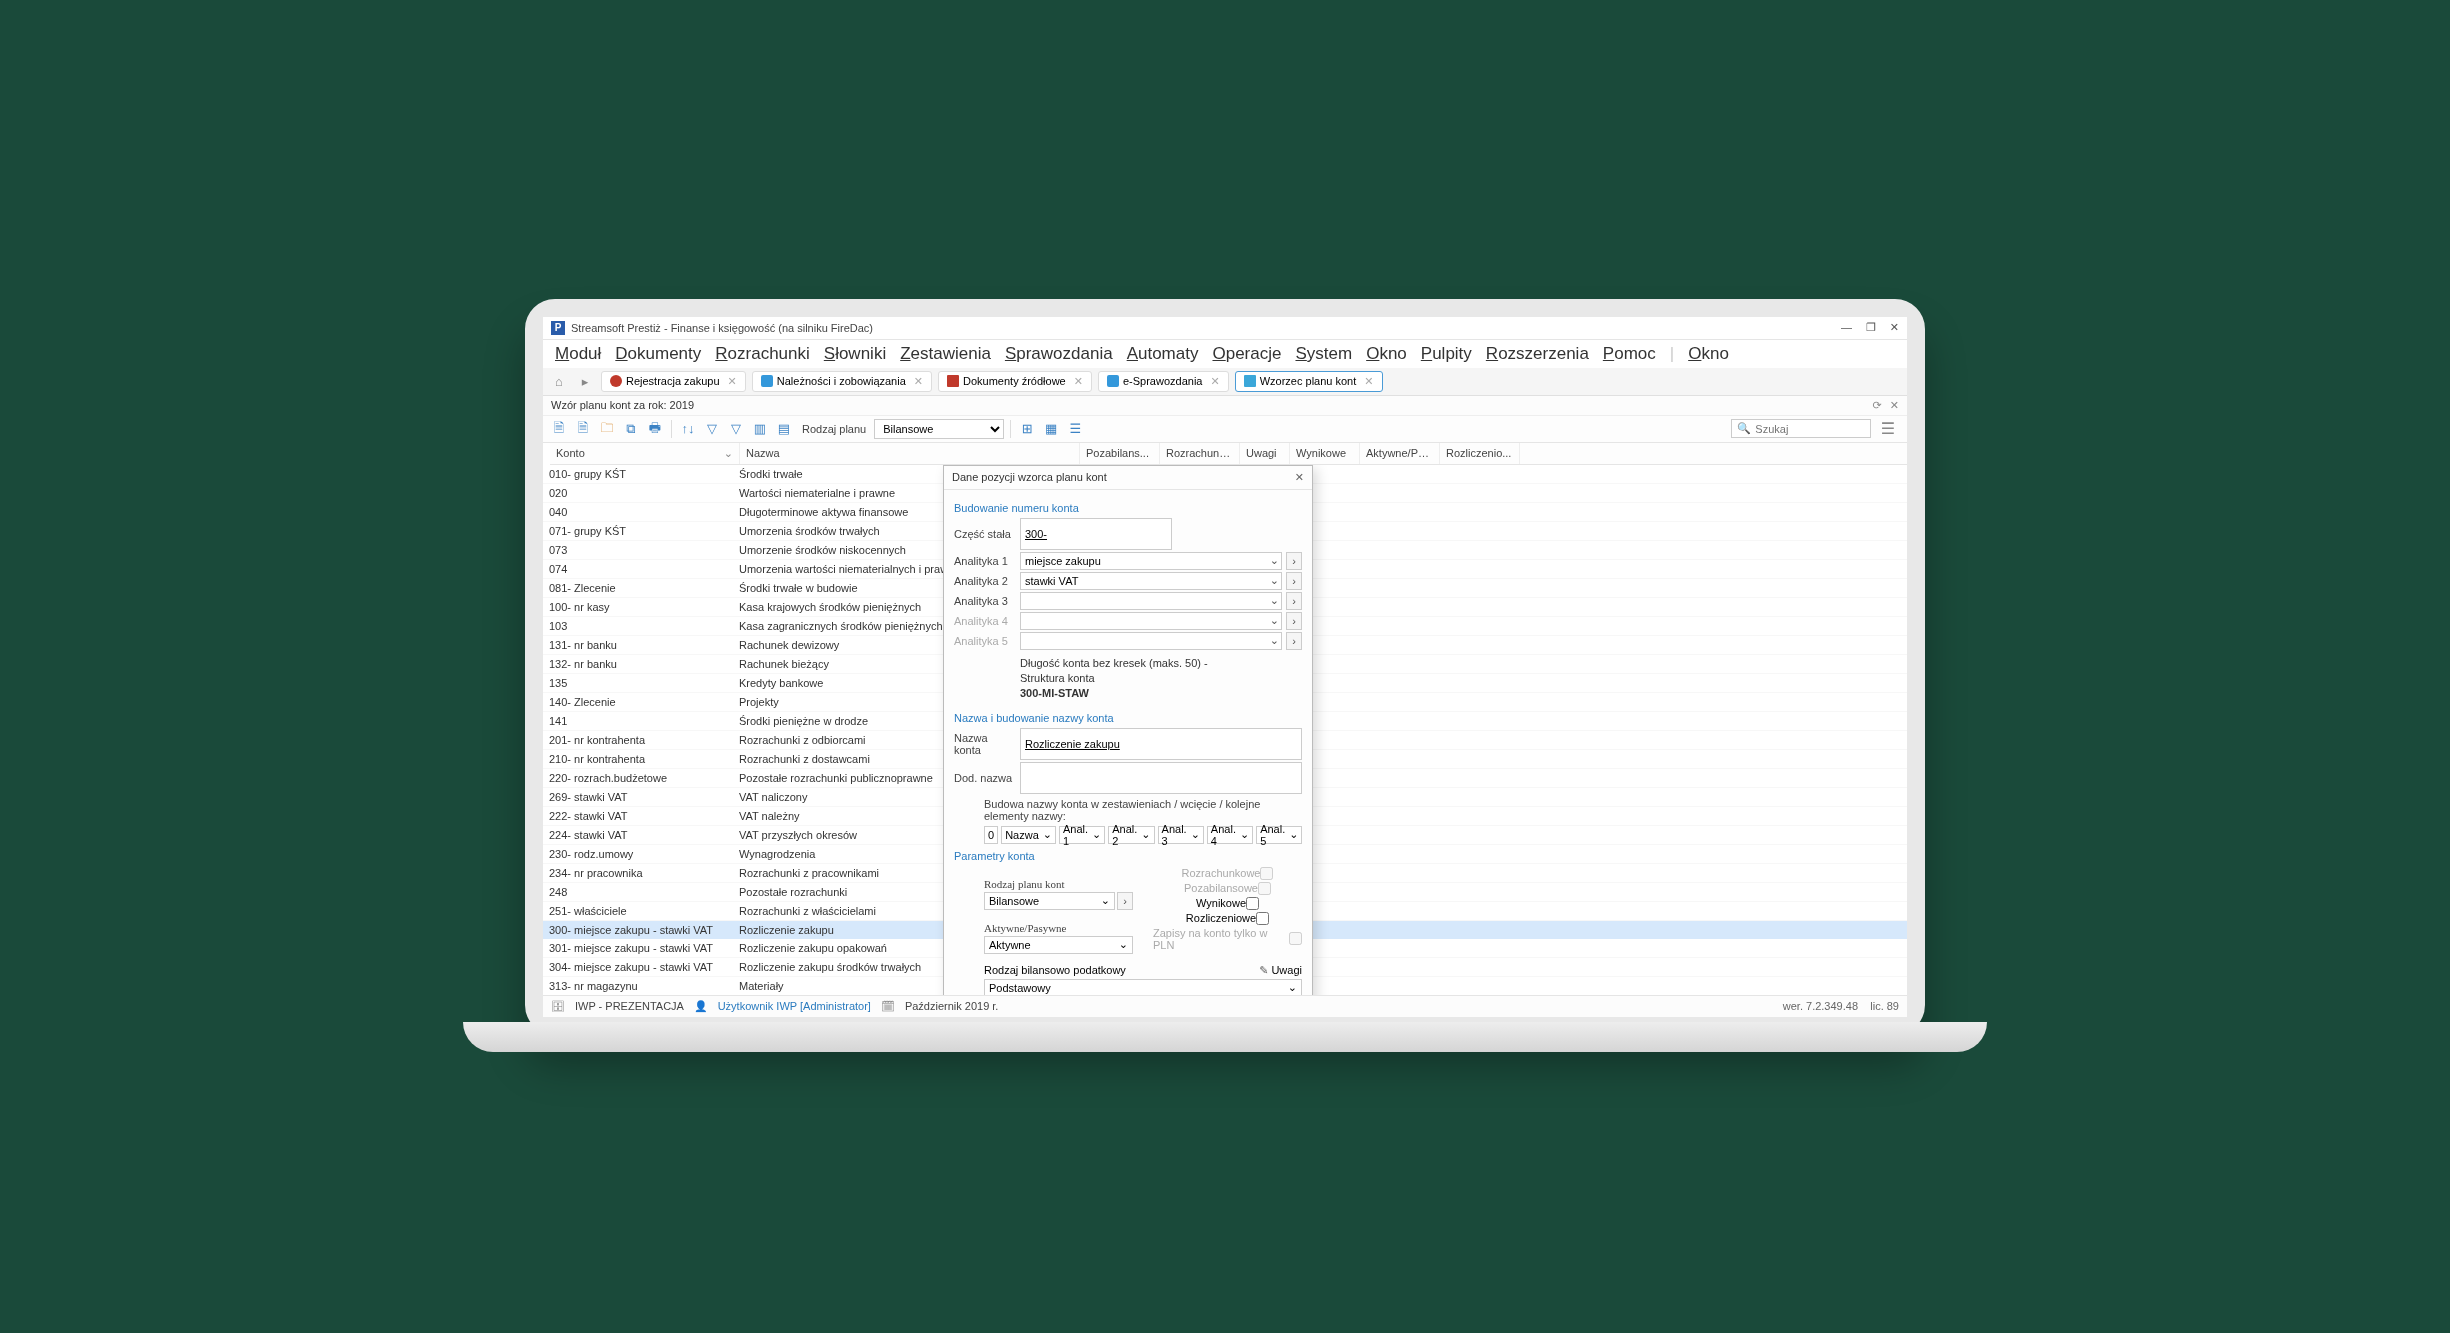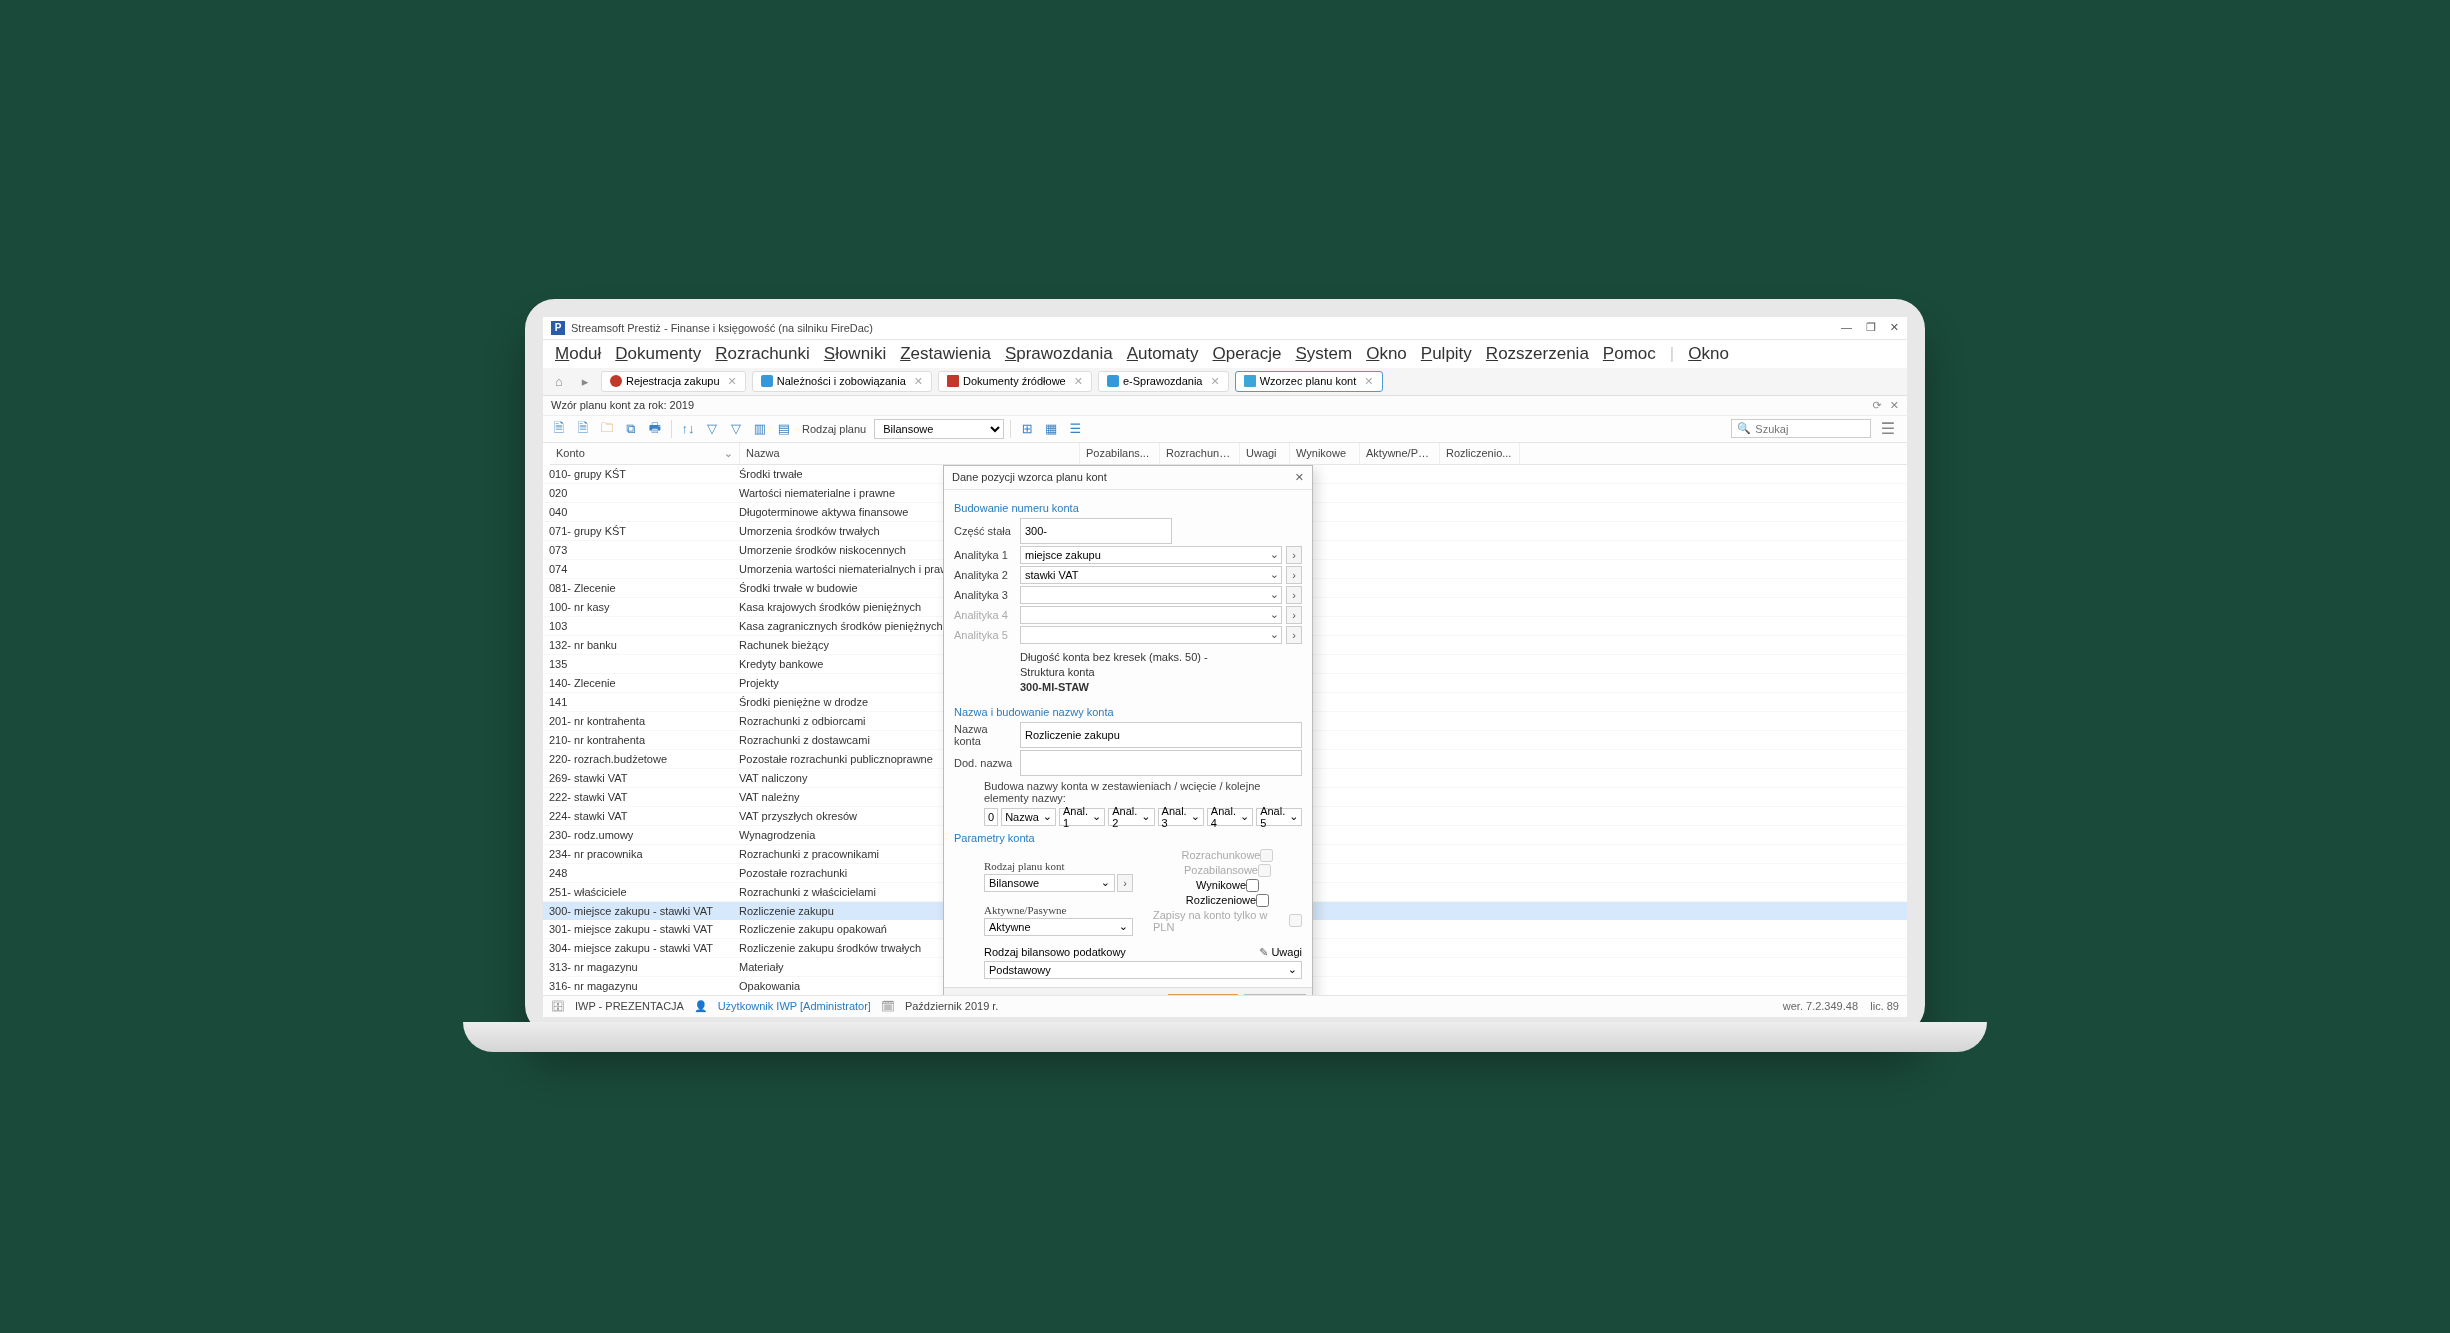--- a/index.html
+++ b/index.html
@@ -61,21 +61,21 @@
 .row.sel { background:#d6e8fb; border:none;}
 .row .akt{ text-align:left;}
 .dialog { position:absolute; top:0; left:400px; width:370px; background:#fdfdfd; border:1px solid #bbb; box-shadow:4px 4px 12px rgba(0,0,0,0.15); font-size:11px;}
 .dlg-title{ display:flex; justify-content:space-between; align-items:center; padding:5px 8px; color:#333; border-bottom:1px solid #e5e5e5;}
 .dlg-title .x{ color:#666; cursor:pointer;}
 .dlg-body{ padding:6px 10px 8px 10px; }
 .sect-h{ color:#2a7bbf; margin:6px 0 4px 0; font-size:11px;}
 .frow{ display:flex; align-items:center; gap:4px; margin:2px 0;}
 .frow label{ width:62px; color:#444;}
 .frow.dis label{ color:#aaa;}
-.frow input[type=text]{ flex:1; border:1px solid #ccc; padding:2px 4px; font-size:11px; background:#fff; height:26px;}
+.frow input[type=text]{ flex:1; border:1px solid #ccc; padding:2px 4px; font-size:11px; background:#fff; height:32px;text-decoration:underline;}
 .frow .combo{ flex:1; border:1px solid #ccc; background:#fff; height:18px; display:flex; align-items:center; justify-content:space-between; padding:0 2px 0 4px;}
 .frow .arrow{ color:#555; cursor:pointer;}
 .mbtn{ width:16px; height:18px; border:1px solid #ccc; background:#f5f5f5; display:flex; align-items:center; justify-content:center; color:#555; cursor:pointer;}
 .info-block{ padding:4px 0 4px 66px; line-height:1.4; color:#333;}
 .info-block b{font-weight:bold;}
 .sub-lbl{ padding-left:30px; color:#444; margin:4px 0;}
 .inline-selects{ display:flex; gap:3px; padding-left:30px;}
 .mini-sel{ border:1px solid #ccc; padding:1px 3px; font-size:11px; display:flex; align-items:center; gap:4px; background:#fff; height:18px;}
 .params-grid{ display:grid; grid-template-columns: 1fr 1fr; gap:2px 20px; padding-left:30px;}
 .param-left .lbl{ color:#444; margin-top:12px;font-family:Liberation Serif, serif;}
@@ -243,20 +243,25 @@
             <div>100- nr kasy</div>
             <div>Kasa krajowych środków pieniężnych</div>
             <div class="akt" style="margin-left:auto;width:80px"></div>
           </div>
           <div class="row">
             <div>103</div>
             <div>Kasa zagranicznych środków pieniężnych</div>
             <div class="akt" style="margin-left:auto;width:80px"></div>
           </div>
           <div class="row">
+            <div>131- nr banku</div>
+            <div>Rachunek dewizowy</div>
+            <div class="akt" style="margin-left:auto;width:80px"></div>
+          </div>
+          <div class="row">
             <div>132- nr banku</div>
             <div>Rachunek bieżący</div>
             <div class="akt" style="margin-left:auto;width:80px"></div>
           </div>
           <div class="row">
             <div>135</div>
             <div>Kredyty bankowe</div>
             <div class="akt" style="margin-left:auto;width:80px"></div>
           </div>
           <div class="row">

